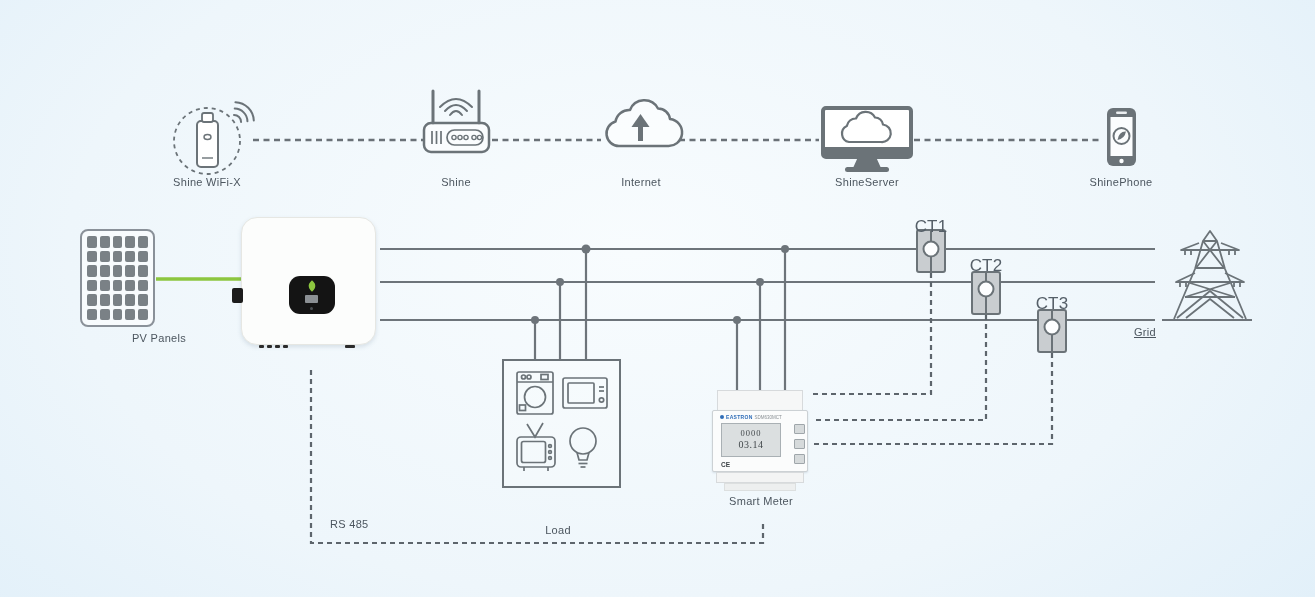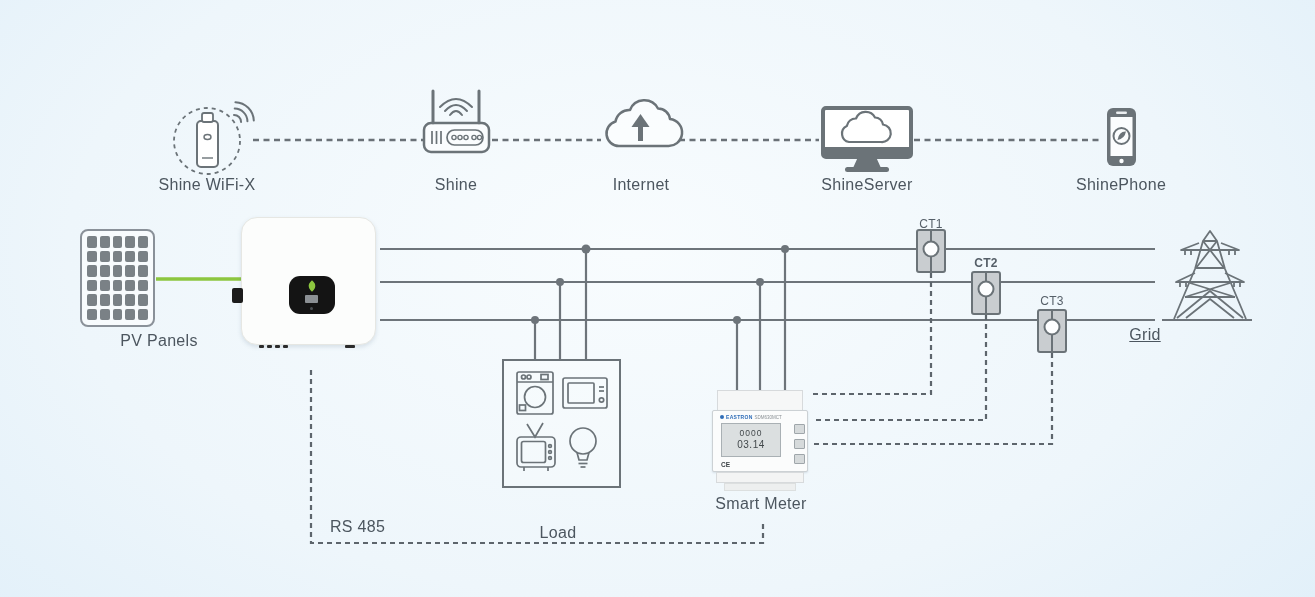--- a/index.html
+++ b/index.html
@@ -7,27 +7,27 @@
     position:relative;
     width:1315px;height:597px;
     overflow:hidden;
     font-family:"Liberation Sans",sans-serif;
     background:radial-gradient(95% 130% at 48% 42%, #f8fcfe 0%, #eef6fb 45%, #e0eff9 75%, #d5e9f6 100%);
   }
   svg.art{position:absolute;left:0;top:0;z-index:1;}
   .label{
     position:absolute;z-index:3;
     transform:translateX(-50%);
-    font-size:16px;letter-spacing:.3px;
+    font-size:11px;letter-spacing:.3px;
     color:#4c565f;white-space:nowrap;
   }
   .label-sm{
     position:absolute;z-index:3;
     transform:translateX(-50%);
-    font-size:12px;letter-spacing:.2px;
+    font-size:17px;letter-spacing:.2px;
     color:#555f68;white-space:nowrap;
   }
   .label-left{transform:none;}
   
   .pv{
     position:absolute;left:80px;top:229px;width:75px;height:98px;z-index:2;
     box-sizing:border-box;border:2px solid #8a9199;border-radius:8px;
     background:rgba(255,255,255,.55);
     display:grid;grid-template-columns:repeat(5,1fr);grid-template-rows:repeat(6,1fr);
     gap:3px;padding:5px;
@@ -55,21 +55,21 @@
   .meter{position:absolute;left:712px;top:390px;width:96px;height:102px;z-index:2;}
   .m-top{position:absolute;left:5px;top:0;width:86px;height:22px;background:#f6f7f7;border:1px solid #d7dadc;box-sizing:border-box;}
   .m-body{position:absolute;left:0;top:20px;width:96px;height:62px;background:#fbfcfc;border:1px solid #ccd1d4;border-radius:2px;box-sizing:border-box;box-shadow:0 1px 2px rgba(90,115,140,.2);}
   .m-brand{position:absolute;left:8px;top:24px;display:flex;align-items:center;gap:2px;z-index:2;}
   .m-brand-dot{width:4px;height:4px;border-radius:50%;background:#2f6db8;}
   .m-brand-name{font-size:5px;font-weight:bold;color:#2f6db8;letter-spacing:.3px;}
   .m-brand-model{font-size:4.5px;color:#8a9095;}
   .m-lcd{
     position:absolute;left:9px;top:33px;width:60px;height:34px;z-index:2;
     background:#dbdfe0;border:1px solid #a9b0b4;box-sizing:border-box;
-    font-family:Liberation Sans, sans-serif;color:#42484b;text-align:center;
+    font-family:Liberation Serif, serif;color:#42484b;text-align:center;
     line-height:1.15;padding-top:5px;
   }
   .m-lcd-1{font-size:8.5px;letter-spacing:1px;}
   .m-lcd-2{font-size:10px;letter-spacing:.5px;}
   .m-ce{position:absolute;left:9px;top:71px;z-index:2;font-size:6.5px;font-weight:bold;color:#3c4246;}
   .m-btn{position:absolute;right:3px;width:11px;height:10px;background:#d6dadb;border:1px solid #9fa6aa;border-radius:1px;box-sizing:border-box;z-index:2;}
   .m-bottom{position:absolute;left:4px;top:82px;width:88px;height:11px;background:#f3f4f4;border:1px solid #d7dadc;box-sizing:border-box;}
   .m-rail{position:absolute;left:12px;top:93px;width:72px;height:8px;background:#edefef;border:1px solid #dcdfdf;box-sizing:border-box;}
 </style>
 </head>
@@ -295,18 +295,18 @@
 
   <div class="label" style="left:207px;top:176px;">Shine WiFi-X</div>
   <div class="label" style="left:456px;top:176px;">Shine</div>
   <div class="label" style="left:641px;top:176px;">Internet</div>
   <div class="label" style="left:867px;top:176px;">ShineServer</div>
   <div class="label" style="left:1121px;top:176px;">ShinePhone</div>
   <div class="label" style="left:117px;top:332px;margin-left:42px;">PV Panels</div>
   <div class="label" style="left:558px;top:524px;">Load</div>
   <div class="label" style="left:761px;top:495px;">Smart Meter</div>
   <div class="label-sm" style="left:931px;top:217px;">CT1</div>
-  <div class="label-sm" style="left:986px;top:256px;font-weight:bold;">CT2</div>
+  <div class="label-sm" style="left:986px;top:256px;">CT2</div>
   <div class="label-sm" style="left:1052px;top:294px;">CT3</div>
   <div class="label" style="left:1145px;top:326px;text-decoration:underline;">Grid</div>
   <div class="label label-left" style="left:330px;top:518px;text-align:center;">RS 485</div>
 
 </div>
 
 </body></html>

